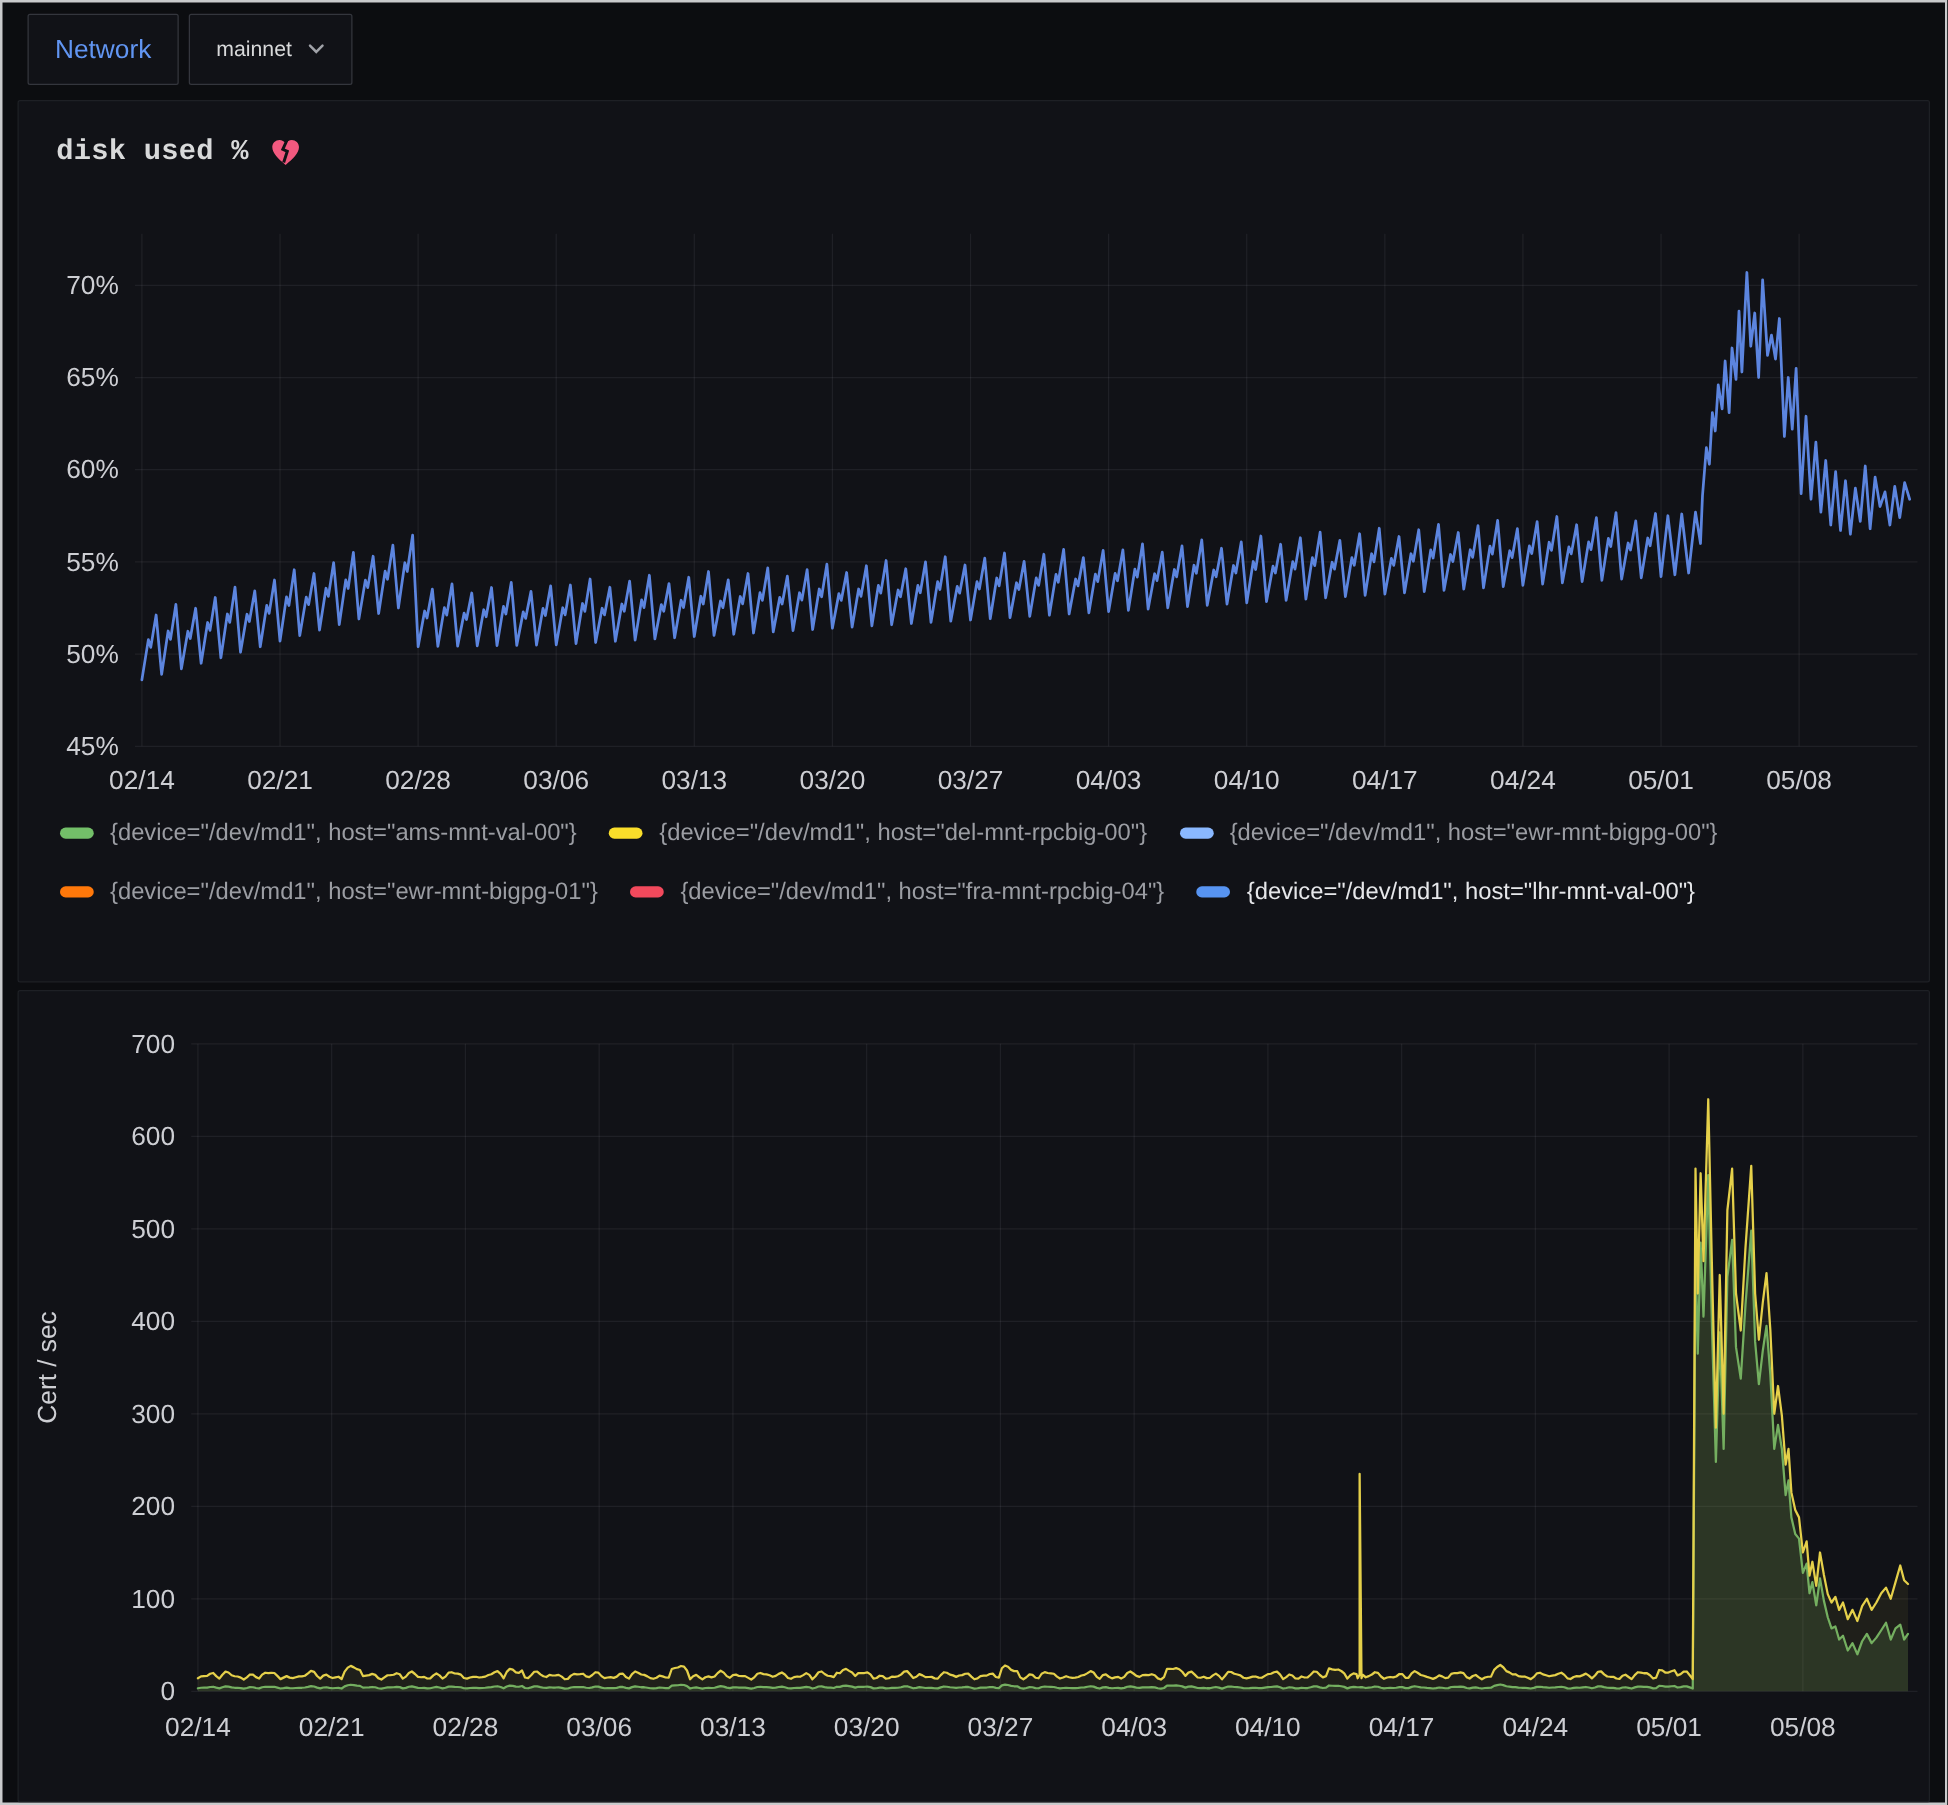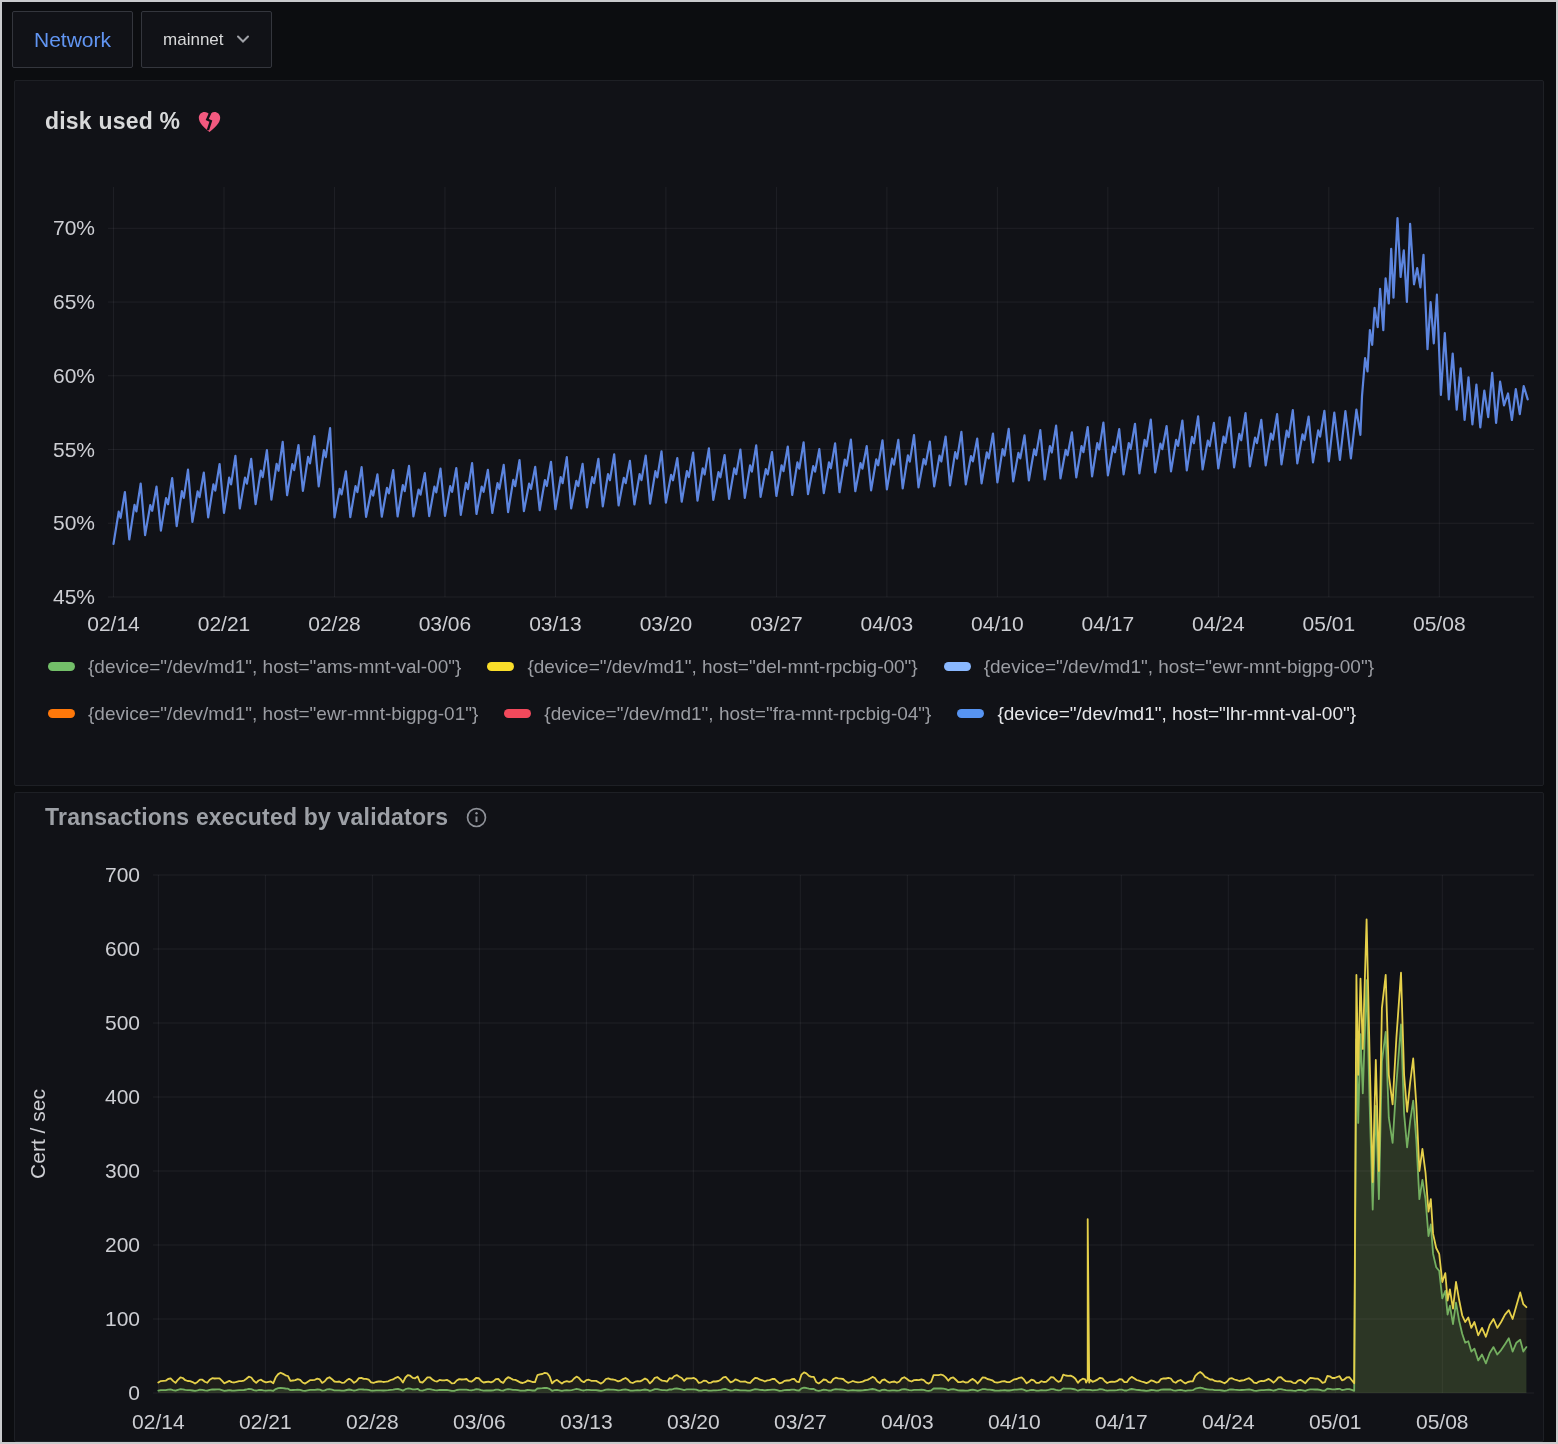--- a/index.html
+++ b/index.html
@@ -4,34 +4,34 @@
 <style>
   html,body{margin:0;padding:0;background:#000;}
   *{box-sizing:border-box;}
   .page{
     width:1558px;height:1444px;
     background:#0c0d10;
     border:2px solid #c9cacc;
     font-family:"Liberation Sans", sans-serif;
     overflow:hidden;
   }
-  .topbar{height:78px;display:flex;align-items:flex-start;padding:9px 0 0 10px;gap:8px;}
+  .topbar{height:78px;display:flex;align-items:flex-start;padding:9px 0 0 20px;gap:8px;}
   .varbox{
     height:57px;display:flex;align-items:center;padding:0 21px;
     background:#111217;border:1px solid #34363d;border-radius:2px;
   }
   .varbox.label span{color:#6195F2;font-size:21px;font-weight:500;}
   .varbox.value{gap:12px;cursor:pointer;}
   .varbox.value span{color:#D8D9DA;font-size:17px;font-weight:500;}
   .panel{
     margin:0 12px;background:#111217;border:1px solid #1e2025;border-radius:2px;
   }
   .panel1{height:706px;}
   .panel2{height:650px;margin-top:6px;}
-  .phead{display:flex;align-items:center;gap:16px;padding:0 0 0 30px;}
+  .phead{display:flex;align-items:center;gap:16px;padding:0 0 0 30px;font-family:Liberation Mono, monospace;}
   .panel1 .phead{height:66px;padding-top:14px;}
   .panel2 .phead{height:40px;padding-top:8px;}
   .ptitle{font-size:23px;font-weight:600;color:#D8D9DA;letter-spacing:.2px;}
   .panel2 .ptitle{color:#9DA0A6;}
   svg.chart{display:block;}
   .legend{padding:2px 0 0 33px;display:flex;flex-wrap:wrap;}
   .legend-item{
     display:flex;align-items:center;gap:13px;height:47px;margin-right:26px;cursor:pointer;
   }
   .legend-swatch{width:27px;height:9px;border-radius:5px;flex:none;}
@@ -131,30 +131,20 @@
           <span class="legend-label">{device="/dev/md1", host="fra-mnt-rpcbig-04"}</span>
         </div>
         <div class="legend-item hl">
           <span class="legend-swatch" style="background: rgb(87, 148, 242);"></span>
           <span class="legend-label">{device="/dev/md1", host="lhr-mnt-val-00"}</span>
         </div>
       </div>
   </div>
 
   <div class="panel panel2">
-    <div class="phead">
-      <span class="ptitle">Transactions executed by validators</span>
-      <span class="icon">
-        <svg width="25" height="25" viewBox="0 0 24 24">
-          <circle cx="12" cy="12" r="8.6" stroke="#8E9198" stroke-width="1.6" fill="none"></circle>
-          <line x1="12" y1="11" x2="12" y2="16.4" stroke="#8E9198" stroke-width="1.9"></line>
-          <circle cx="12" cy="7.9" r="1.15" fill="#8E9198"></circle>
-        </svg>
-      </span>
-    </div>
     <svg class="chart" id="chart2" width="1532" height="610" viewBox="0 0 1532 610">
         <line x1="138" y1="560" x2="1519" y2="560" stroke="rgba(204,204,220,0.08)" stroke-width="1"></line>
         <text x="125" y="567" text-anchor="end" fill="#CDCED3" font-size="21" font-family="&quot;Liberation Sans&quot;, sans-serif">0</text>
         <line x1="138" y1="486" x2="1519" y2="486" stroke="rgba(204,204,220,0.08)" stroke-width="1"></line>
         <text x="125" y="493" text-anchor="end" fill="#CDCED3" font-size="21" font-family="&quot;Liberation Sans&quot;, sans-serif">100</text>
         <line x1="138" y1="412" x2="1519" y2="412" stroke="rgba(204,204,220,0.08)" stroke-width="1"></line>
         <text x="125" y="419" text-anchor="end" fill="#CDCED3" font-size="21" font-family="&quot;Liberation Sans&quot;, sans-serif">200</text>
         <line x1="138" y1="338" x2="1519" y2="338" stroke="rgba(204,204,220,0.08)" stroke-width="1"></line>
         <text x="125" y="345" text-anchor="end" fill="#CDCED3" font-size="21" font-family="&quot;Liberation Sans&quot;, sans-serif">300</text>
         <line x1="138" y1="264" x2="1519" y2="264" stroke="rgba(204,204,220,0.08)" stroke-width="1"></line>

